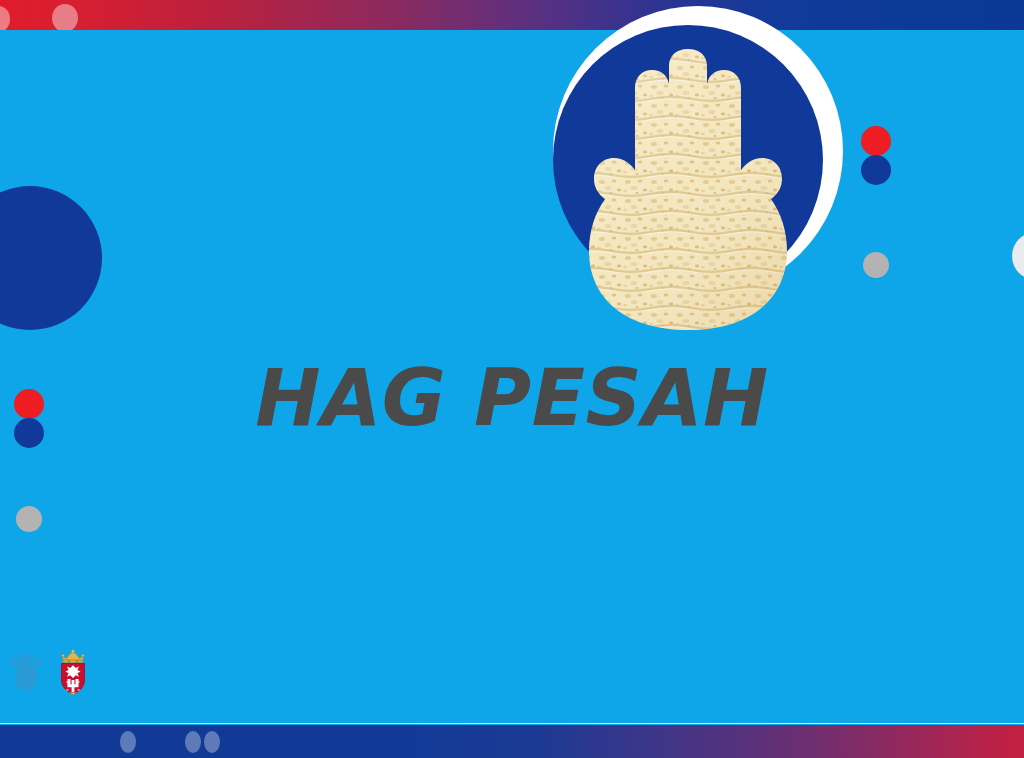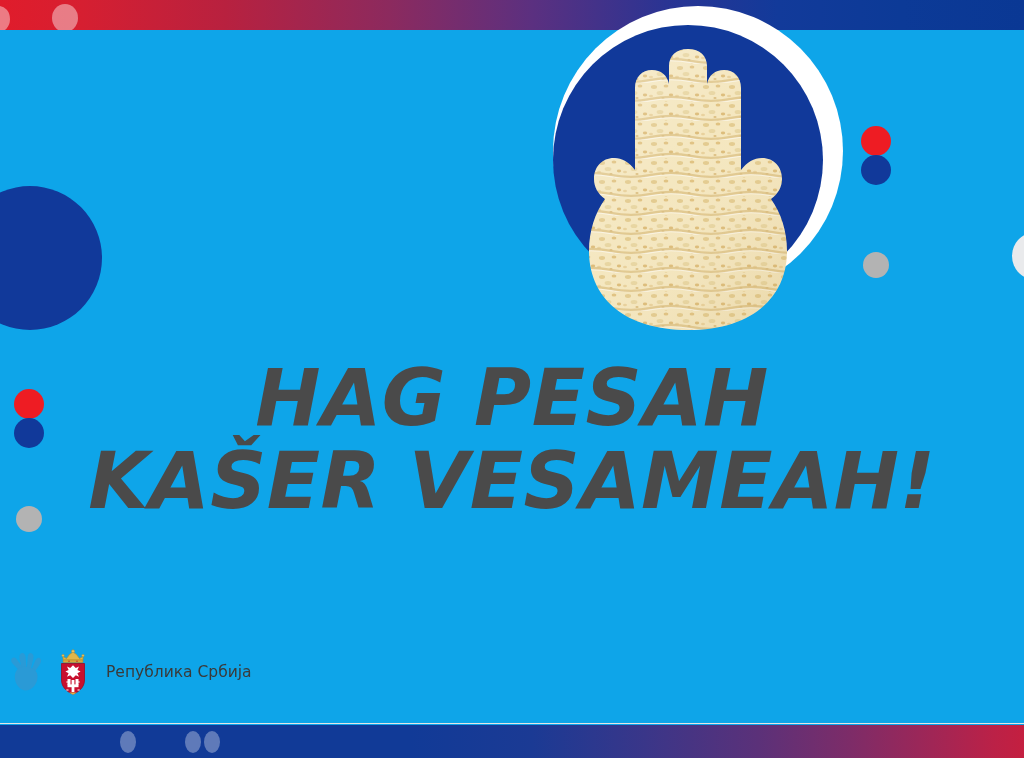--- a/index.html
+++ b/index.html
@@ -286,21 +286,20 @@
       </defs>
       <g clip-path="url(#hamsaClip)">
         <rect x="0" y="0" width="234" height="290" fill="url(#matzoRows)"></rect>
         <rect x="0" y="0" width="234" height="290" fill="url(#matzoShade)"></rect>
       </g>
     </svg>
   </div>
 
   <div class="headline">
     <span class="line1">HAG PESAH</span>
-    <span class="line2">KAŠER VESAMEAH!</span>
   </div>
 
   <div class="footer">
 
     <svg class="footer-hand" viewBox="0 0 34 40" aria-hidden="true">
       <g fill="#2a9ad6">
         <path d="M3 12 C1 10 0.5 7.5 2 6.2 C3.5 5 5.6 5.6 6.9 7.4 L12.5 15 L10.5 20 Z"></path>
         <path d="M9.5 6.2 C9 3.6 10 1.2 12 1 C14 0.8 15.4 2.6 15.6 5 L16.4 16 L11.8 17.6 Z"></path>
         <path d="M17.8 4.4 C18 2 19.6 0.6 21.4 1.2 C23.2 1.8 23.9 3.9 23.4 6.2 L20.7 17.4 L16.8 16.6 Z"></path>
         <path d="M25.4 8.2 C26.4 6.1 28.4 5.2 29.9 6.2 C31.4 7.2 31.5 9.4 30.3 11.4 L24.4 20.4 L21.2 18.4 Z"></path>
@@ -332,21 +331,20 @@
         <rect x="15.6" y="31" width="2.8" height="12" fill="#ffffff"></rect>
         <rect x="11.5" y="35.4" width="11" height="2.8" fill="#ffffff"></rect>
         <path d="M10.3 32.4 h2.2 v1 h-2.2 z M10.3 40.4 h2.2 v1 h-2.2 z
                  M21.5 32.4 h2.2 v1 h-2.2 z M21.5 40.4 h2.2 v1 h-2.2 z" fill="#ffffff"></path>
       </g>
 
       <path d="M13 43.6 h8 l-4 2.2 z" fill="#e0b64a"></path>
     </svg>
 
     <div class="footer-text">
-      <span class="l1">Република Србија</span>
     </div>
   </div>
 
   <div class="footer-rule"></div>
 
   <div class="bottombar">
     <span class="bottombar-dot b1"></span>
     <span class="bottombar-dot b2"></span>
     <span class="bottombar-dot b3"></span>
   </div>

